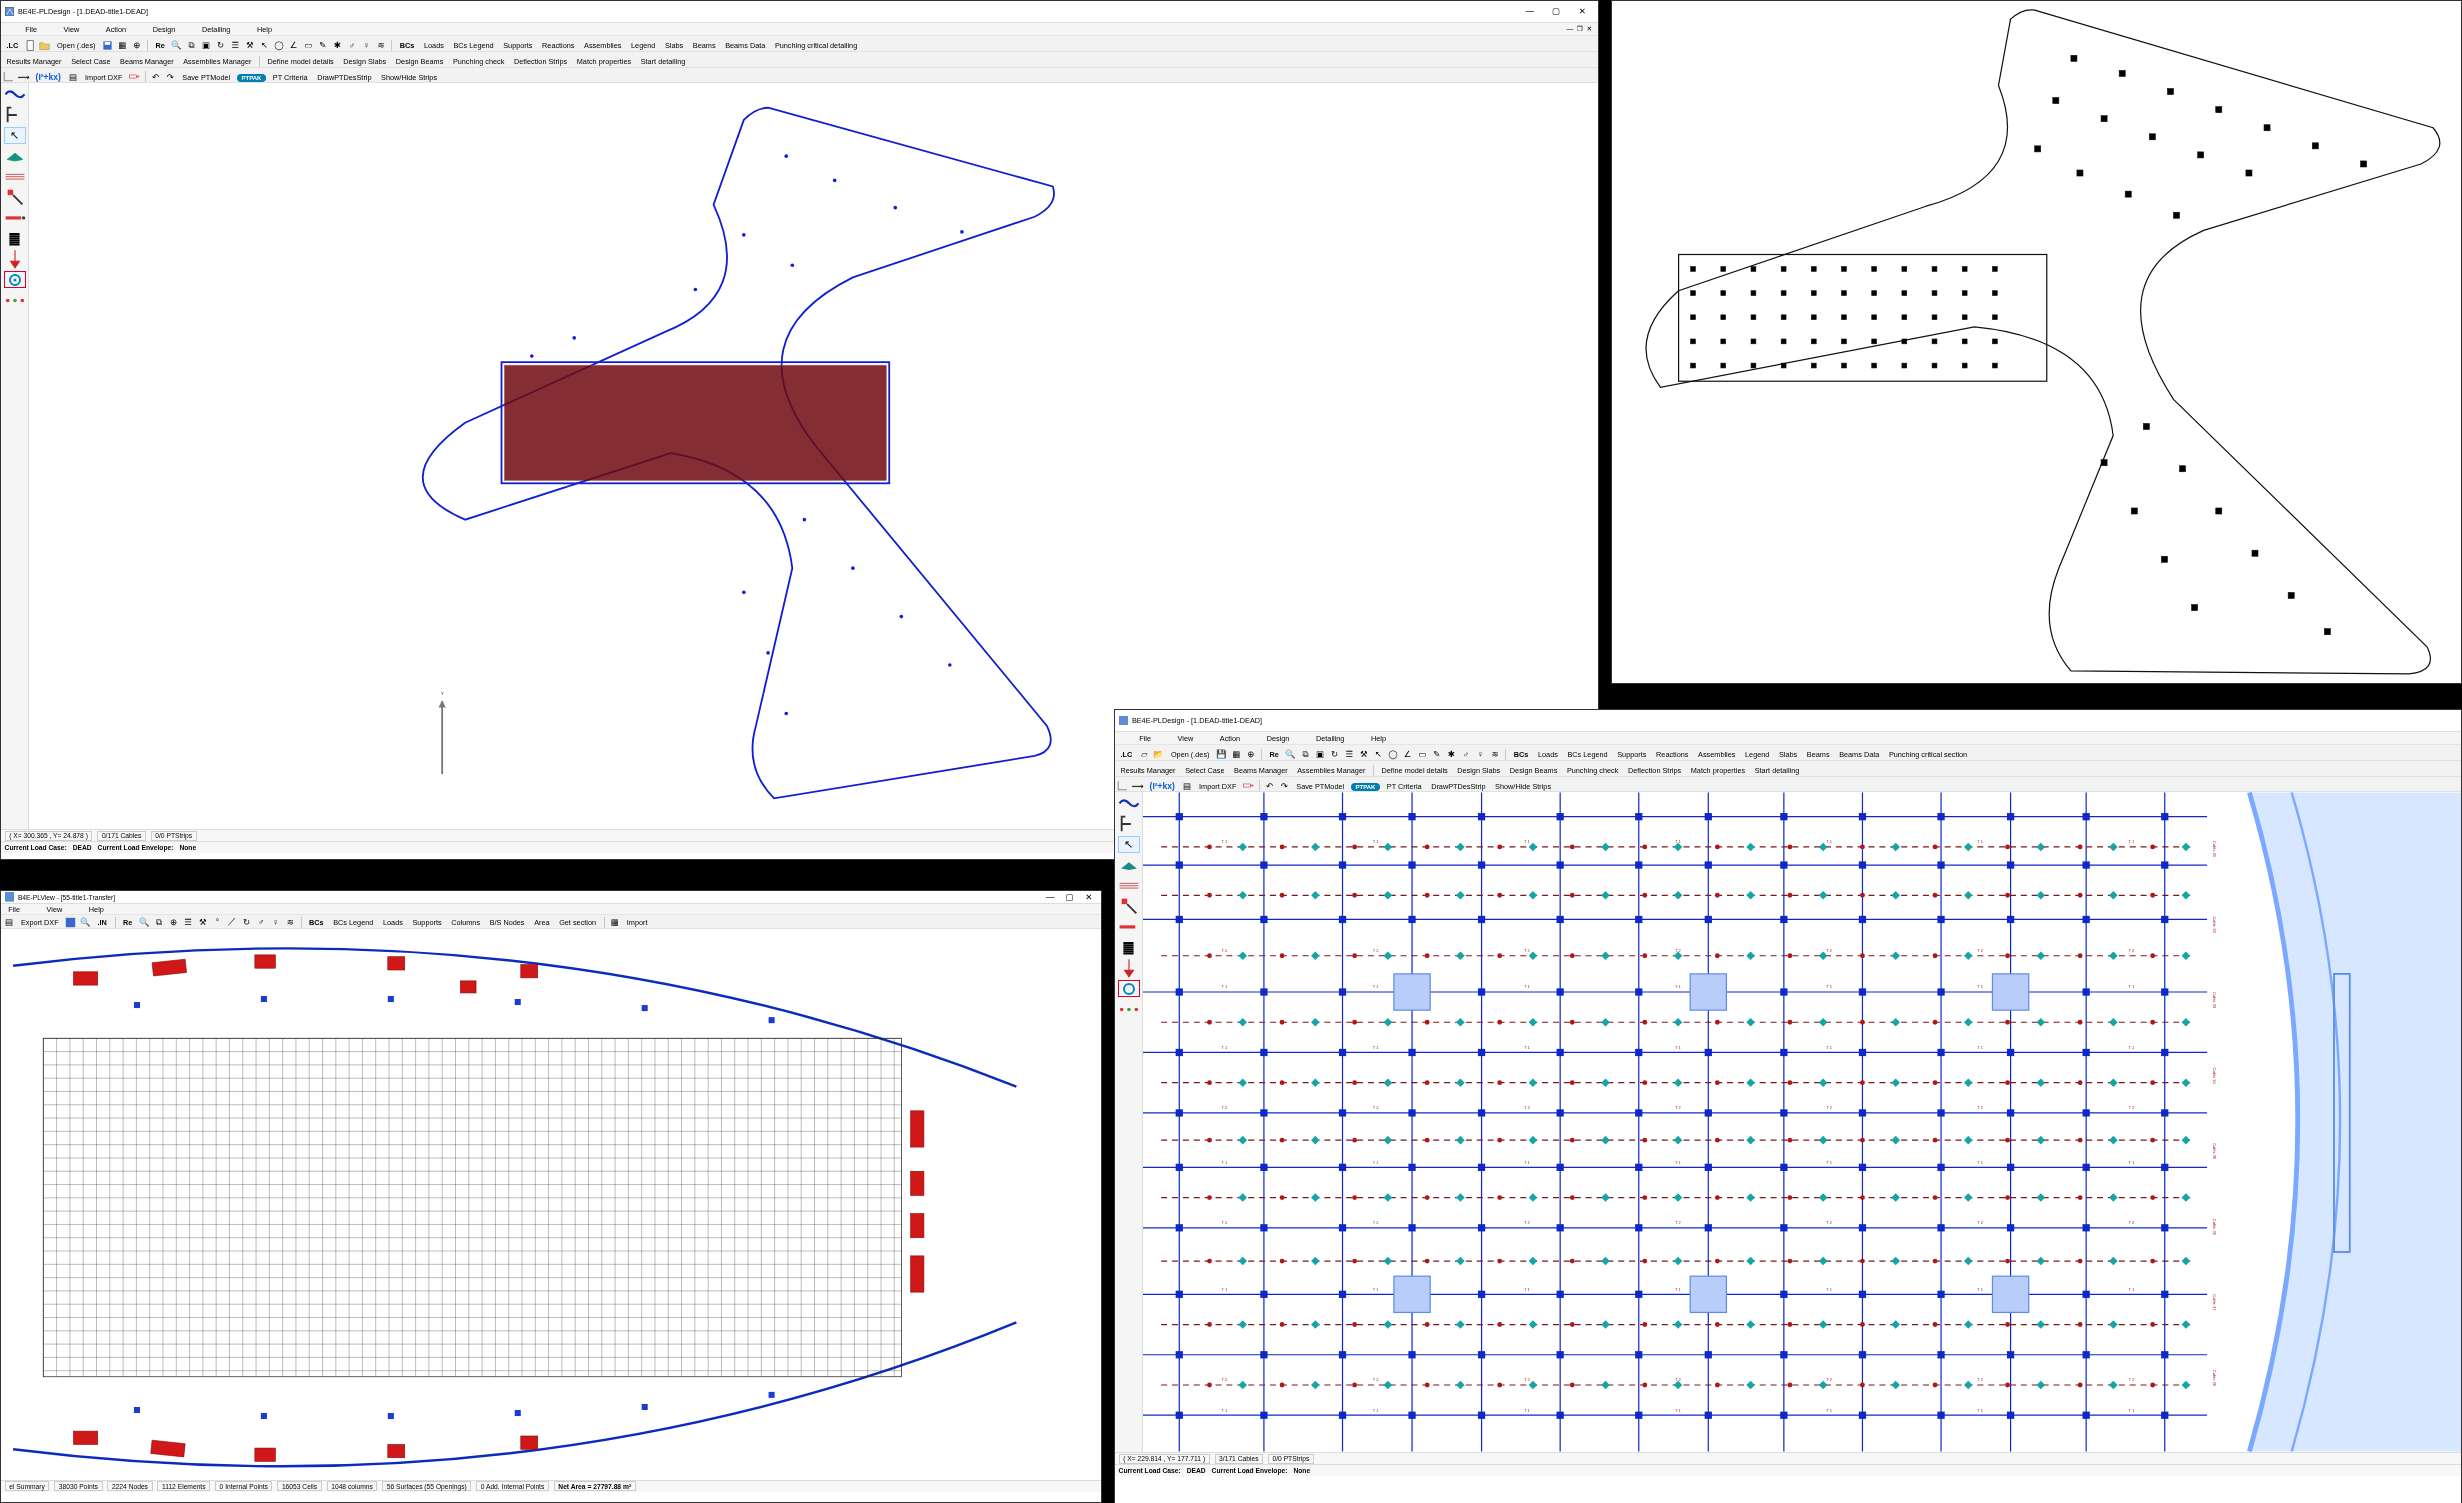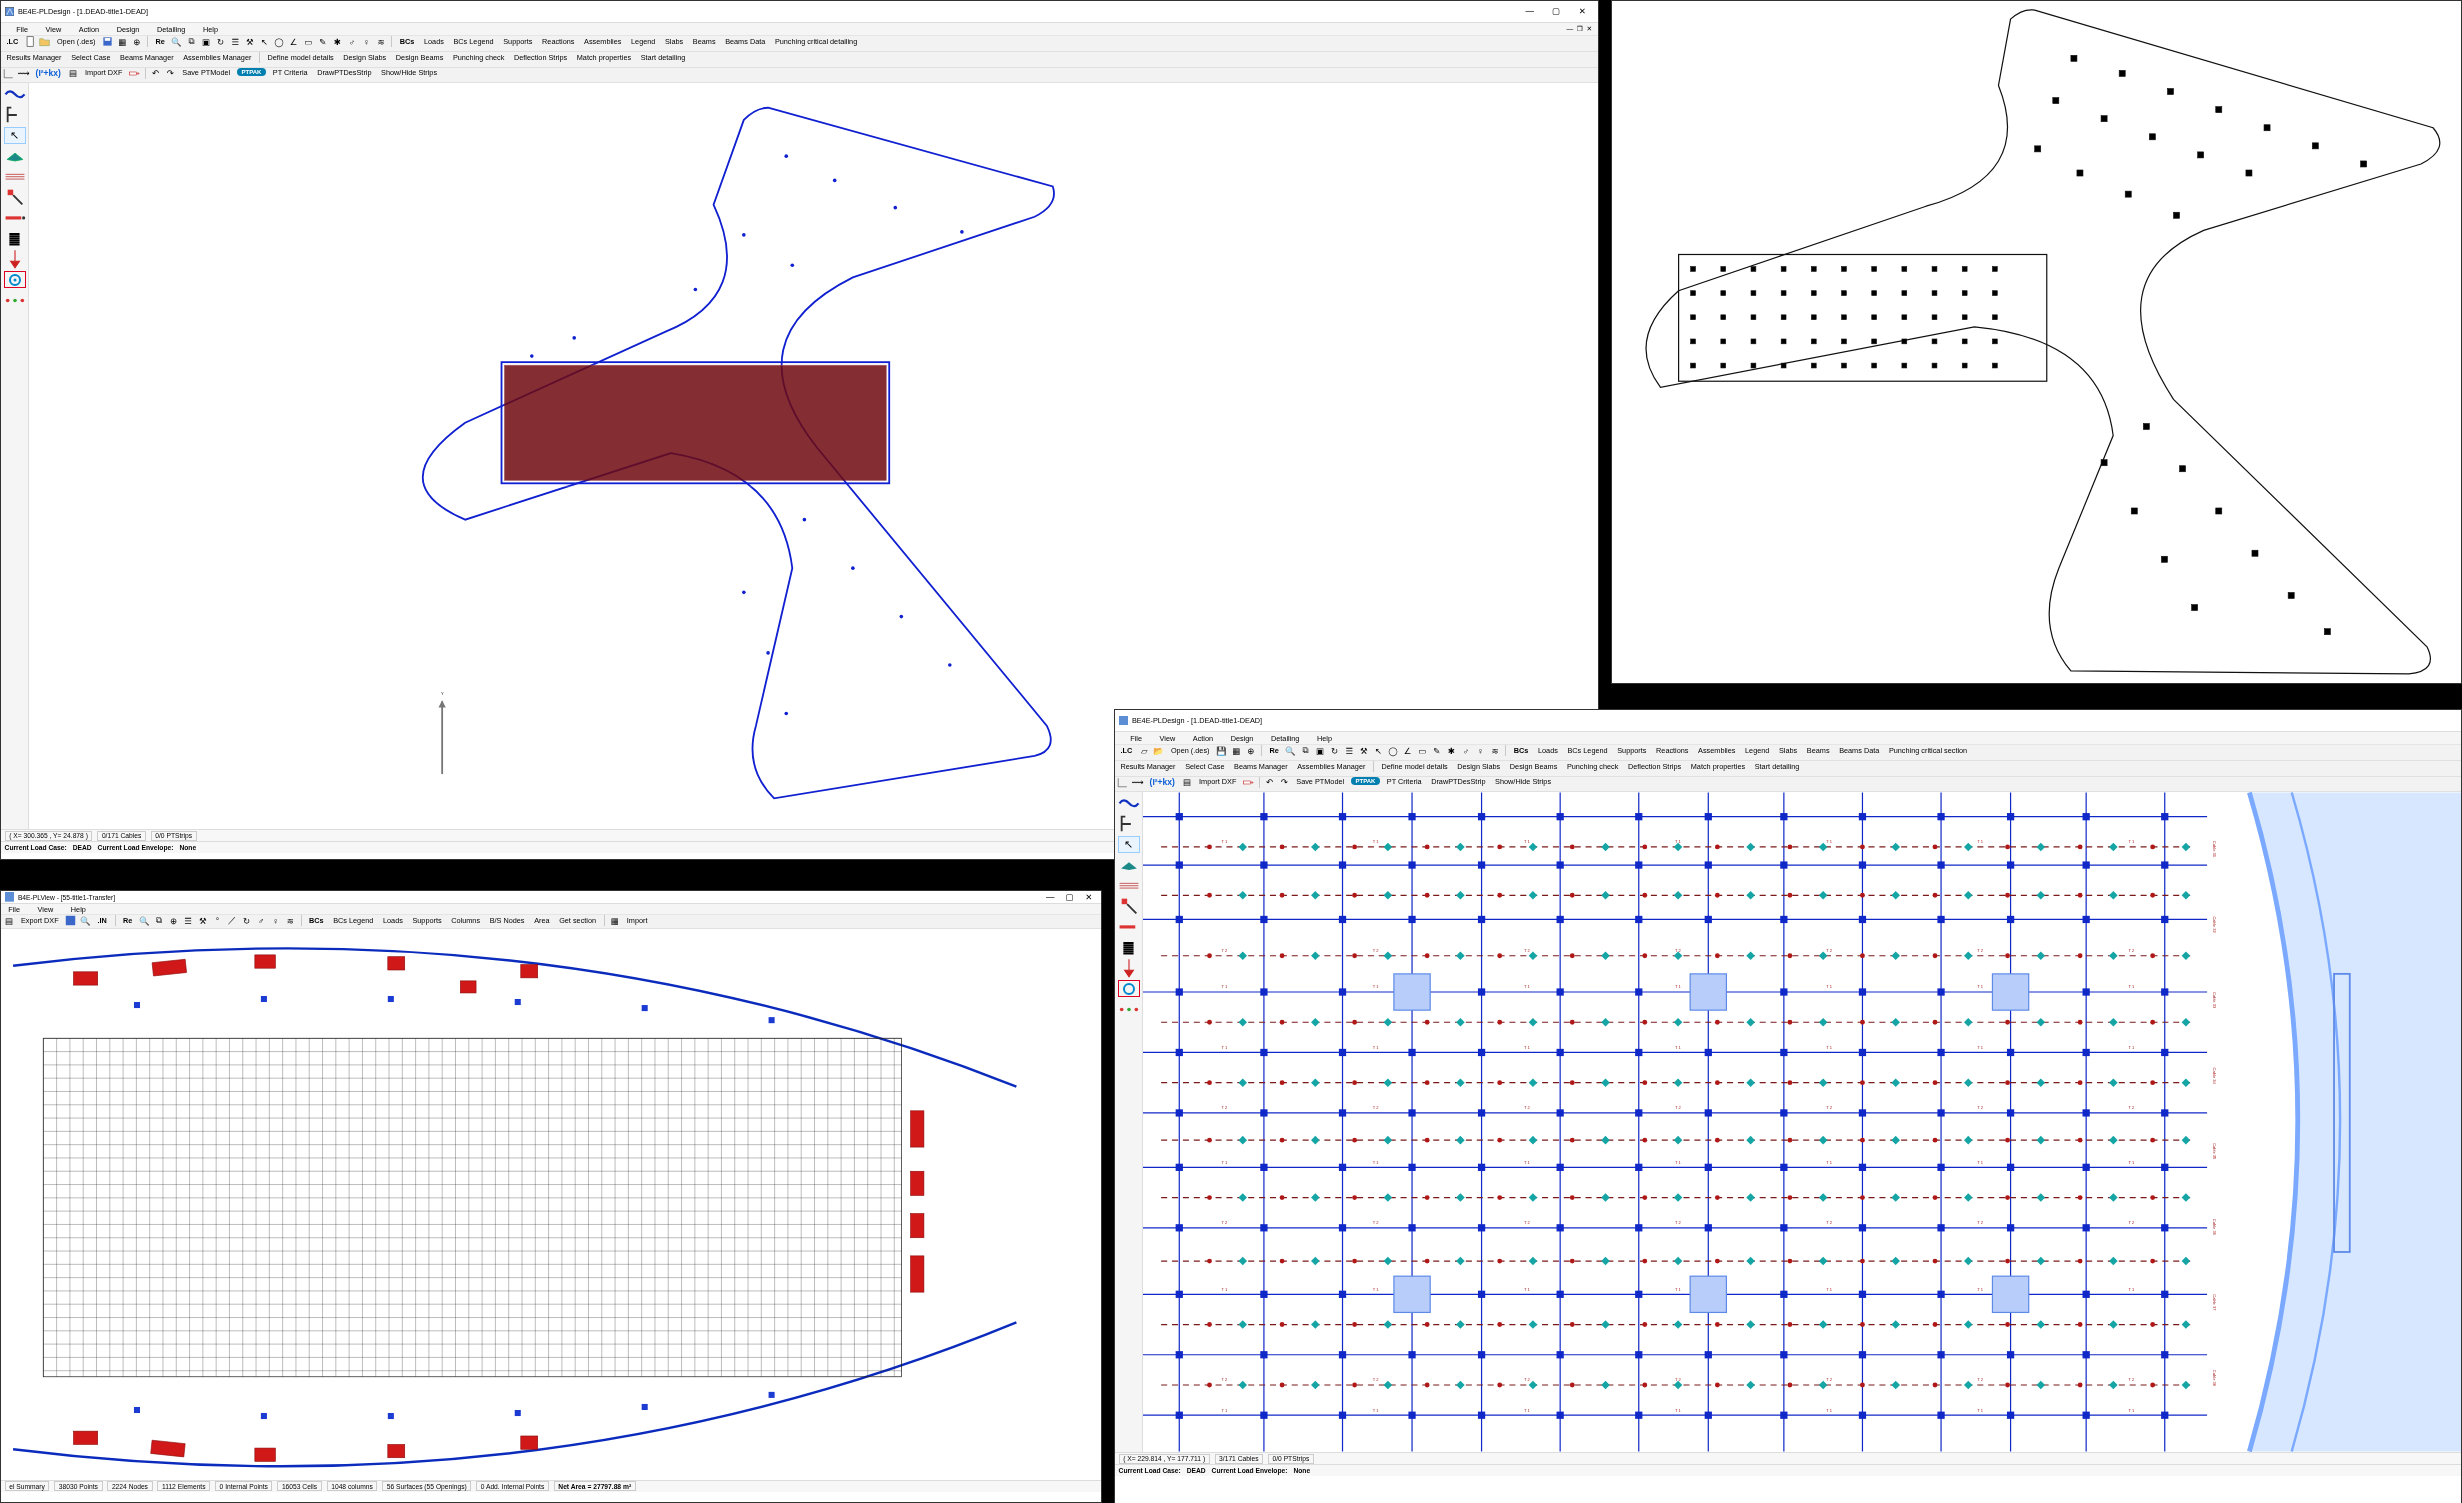--- a/index.html
+++ b/index.html
@@ -3,24 +3,24 @@
 <meta charset="utf-8">
 <style>
 *{box-sizing:border-box;margin:0;padding:0;font-family:"Segoe UI",Tahoma,sans-serif;font-size:6.7px;color:#000}
 body{background:#000;width:2462px;height:1504px;position:relative}
 .panel{position:absolute;background:#fff;border:0.6px solid #333}
 .titlebar{height:22px;background:#fff;display:flex;align-items:center;padding:0 3.6px;border-bottom:0.6px solid #ddd}
 .titlebar .ico{width:9.7px;height:9.7px;margin-right:3.6px;display:inline-block}
 .titlebar .title{flex:1;font-size:7.3px}
 .winbtns{display:flex;gap:2.4px}
 .winbtn{width:24px;height:13.3px;display:flex;align-items:center;justify-content:center;font-size:8.5px}
-.menubar{height:13.3px;display:flex;align-items:center;gap:8px;padding:0 2.4px;border-bottom:0.6px solid #e5e5e5;background:#f5f5f5}
+.menubar{height:13.3px;display:flex;align-items:center;gap:17px;padding:0 2.4px;border-bottom:0.6px solid #e5e5e5;background:#f5f5f5}
 .menubar .mi{padding:1.2px 4.8px;font-size:7.3px}
 .menubar .mdi{margin-left:auto;display:flex;gap:3.6px;padding-right:3.6px}
-.toolbar{height:15.7px;display:flex;align-items:flex-start;gap:3.6px;padding:0 2.4px;border-bottom:0.6px solid #e0e0e0;background:#f2f2f2;overflow:hidden;white-space:nowrap}
+.toolbar{height:15.7px;display:flex;align-items:flex-end;gap:3.6px;padding:0 2.4px;border-bottom:0.6px solid #e0e0e0;background:#f2f2f2;overflow:hidden;white-space:nowrap}
 .toolbar.tb2{height:15.7px}
 .tbtn{padding:0.6px 3px;font-size:7.3px;display:inline-flex;align-items:center;gap:1.2px}
 .tsep{width:0.6px;height:11px;background:#c8c8c8;margin:0 1.2px}
 .tico{width:11px;height:11px;display:inline-flex;align-items:center;justify-content:center;font-size:8.5px}
 .bold{font-weight:bold}
 .blue{color:#0b5fd8}
 .pill{background:#007fb0;color:#fff;border-radius:5.5px;padding:1.2px 4.8px;font-size:6px;font-weight:bold}
 .sidebar{width:28px;background:#f5f5f5;border-right:0.6px solid #ddd;display:flex;flex-direction:column;align-items:center;padding:2.4px 0;gap:3.6px}
 .sbtn{width:22px;height:17px;display:flex;align-items:center;justify-content:center;font-size:11px}
 .row{display:flex;flex:1;min-height:0}

